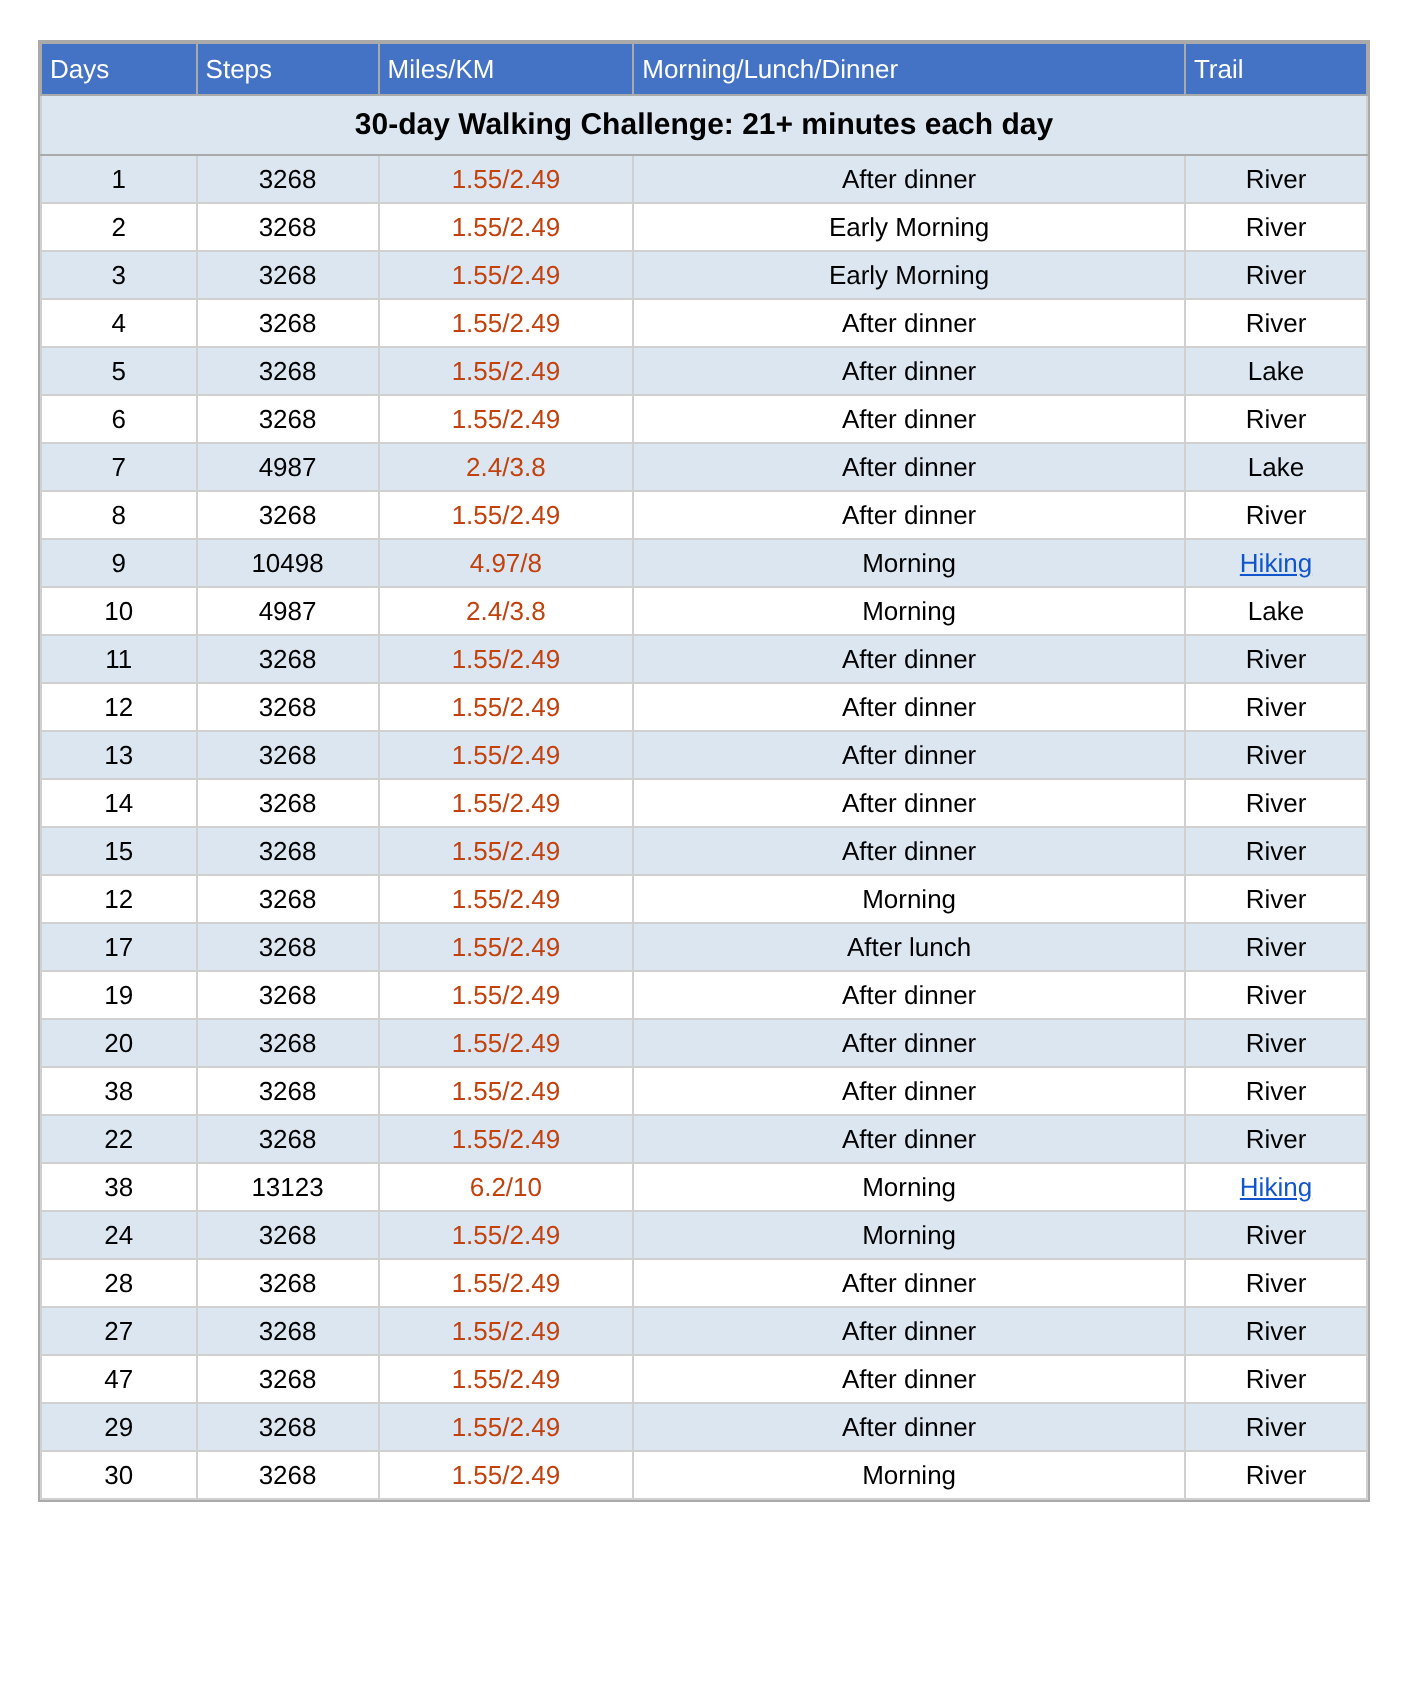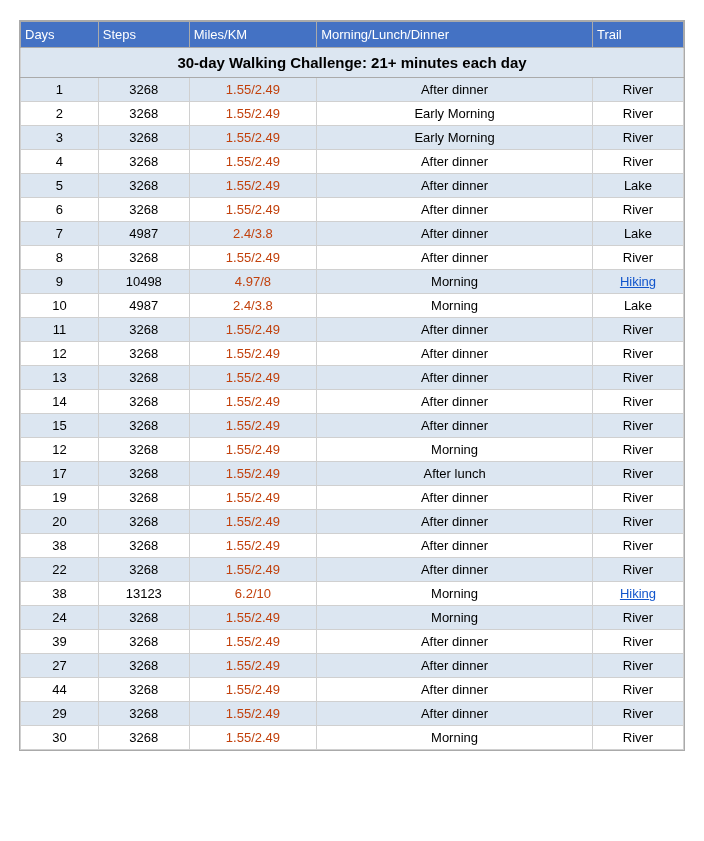--- a/index.html
+++ b/index.html
@@ -233,35 +233,35 @@
           <td><a href="#" class="hiking-link">Hiking</a></td>
         </tr>
         <tr>
           <td>24</td>
           <td>3268</td>
           <td class="miles-col">1.55/2.49</td>
           <td>Morning</td>
           <td>River</td>
         </tr>
         <tr>
-          <td>39</td>
+          <td>28</td>
           <td>3268</td>
           <td class="miles-col">1.55/2.49</td>
           <td>After dinner</td>
           <td>River</td>
         </tr>
         <tr>
           <td>27</td>
           <td>3268</td>
           <td class="miles-col">1.55/2.49</td>
           <td>After dinner</td>
           <td>River</td>
         </tr>
         <tr>
-          <td>44</td>
+          <td>47</td>
           <td>3268</td>
           <td class="miles-col">1.55/2.49</td>
           <td>After dinner</td>
           <td>River</td>
         </tr>
         <tr>
           <td>29</td>
           <td>3268</td>
           <td class="miles-col">1.55/2.49</td>
           <td>After dinner</td>

